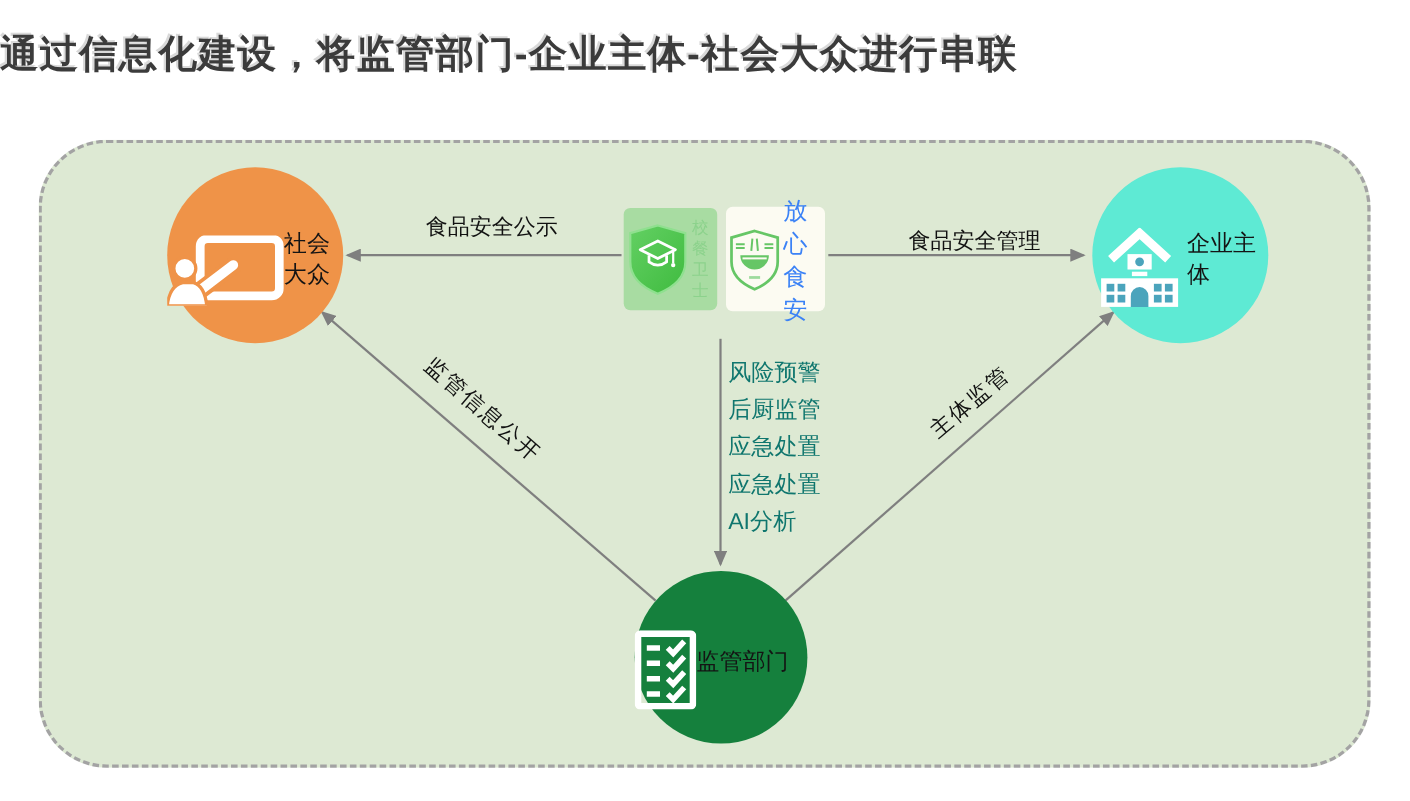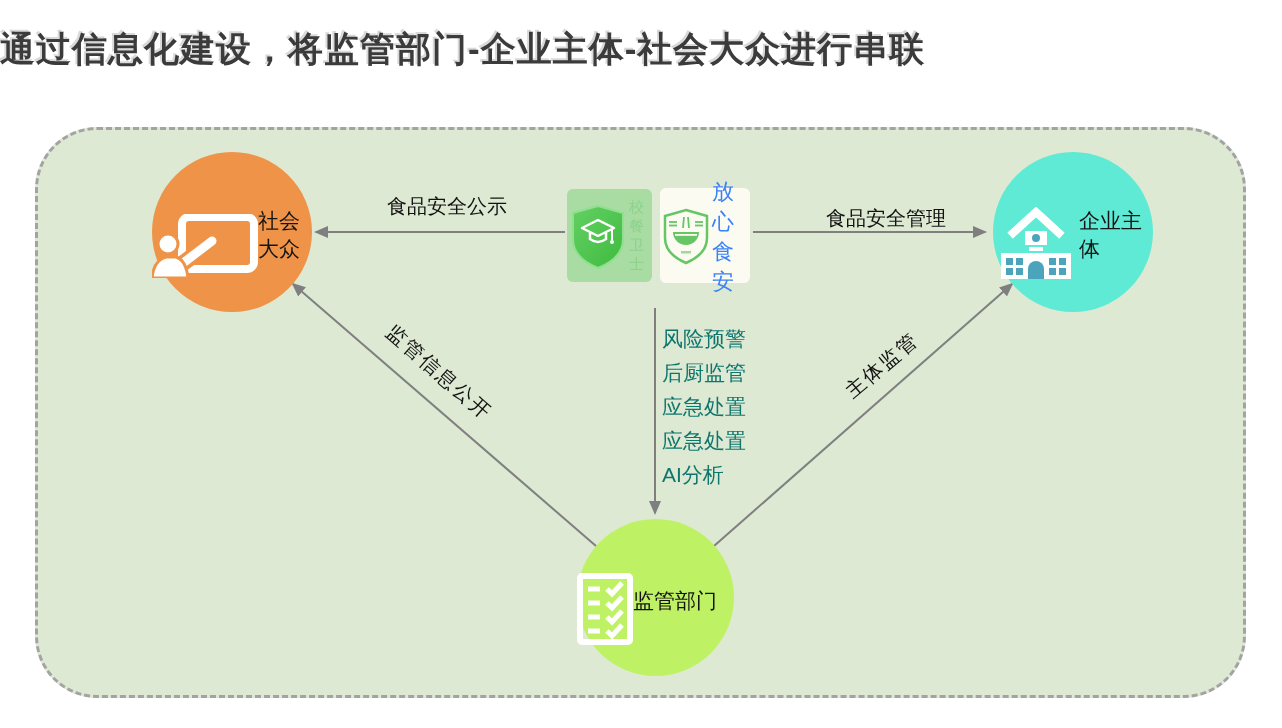--- a/index.html
+++ b/index.html
@@ -19,21 +19,21 @@
   .connectors{position:absolute;left:0;top:0;width:1282px;height:728px;pointer-events:none;}
   .node{
     position:absolute;border-radius:50%;display:flex;flex-direction:row;
     align-items:center;justify-content:flex-start;
   }
   .node .nlabel{font-size:21px;color:#141414;margin-top:6px;}
   .node-public{left:152px;top:152px;width:160px;height:160px;background:#ef9348;padding-top:0;}
   .node-public svg{margin-top:32px;}
   .node-enterprise{left:993px;top:152px;width:160px;height:160px;background:#5eead4;}
   .node-enterprise svg{margin-top:26px;}
-  .node-regulator{left:577px;top:519px;width:157px;height:157px;background:#bef264;}
+  .node-regulator{left:577px;top:519px;width:157px;height:157px;background:#15803d;}
   .node-regulator svg{margin-top:27px;}
   .app{
     position:absolute;display:flex;flex-direction:row;align-items:center;
     justify-content:flex-start;border-radius:6px;
   }
   .app-left{left:567px;top:189px;width:85px;height:93px;background:#a8dca2;}
   .app-left svg{margin-top:6px;}
   .app-left .alabel{font-size:15px;color:#8cd28c;letter-spacing:1px;margin-top:1px;}
   .app-right{left:660px;top:188px;width:90px;height:95px;background:#fcfbf2;}
   .app-right svg{margin-top:7px;}

